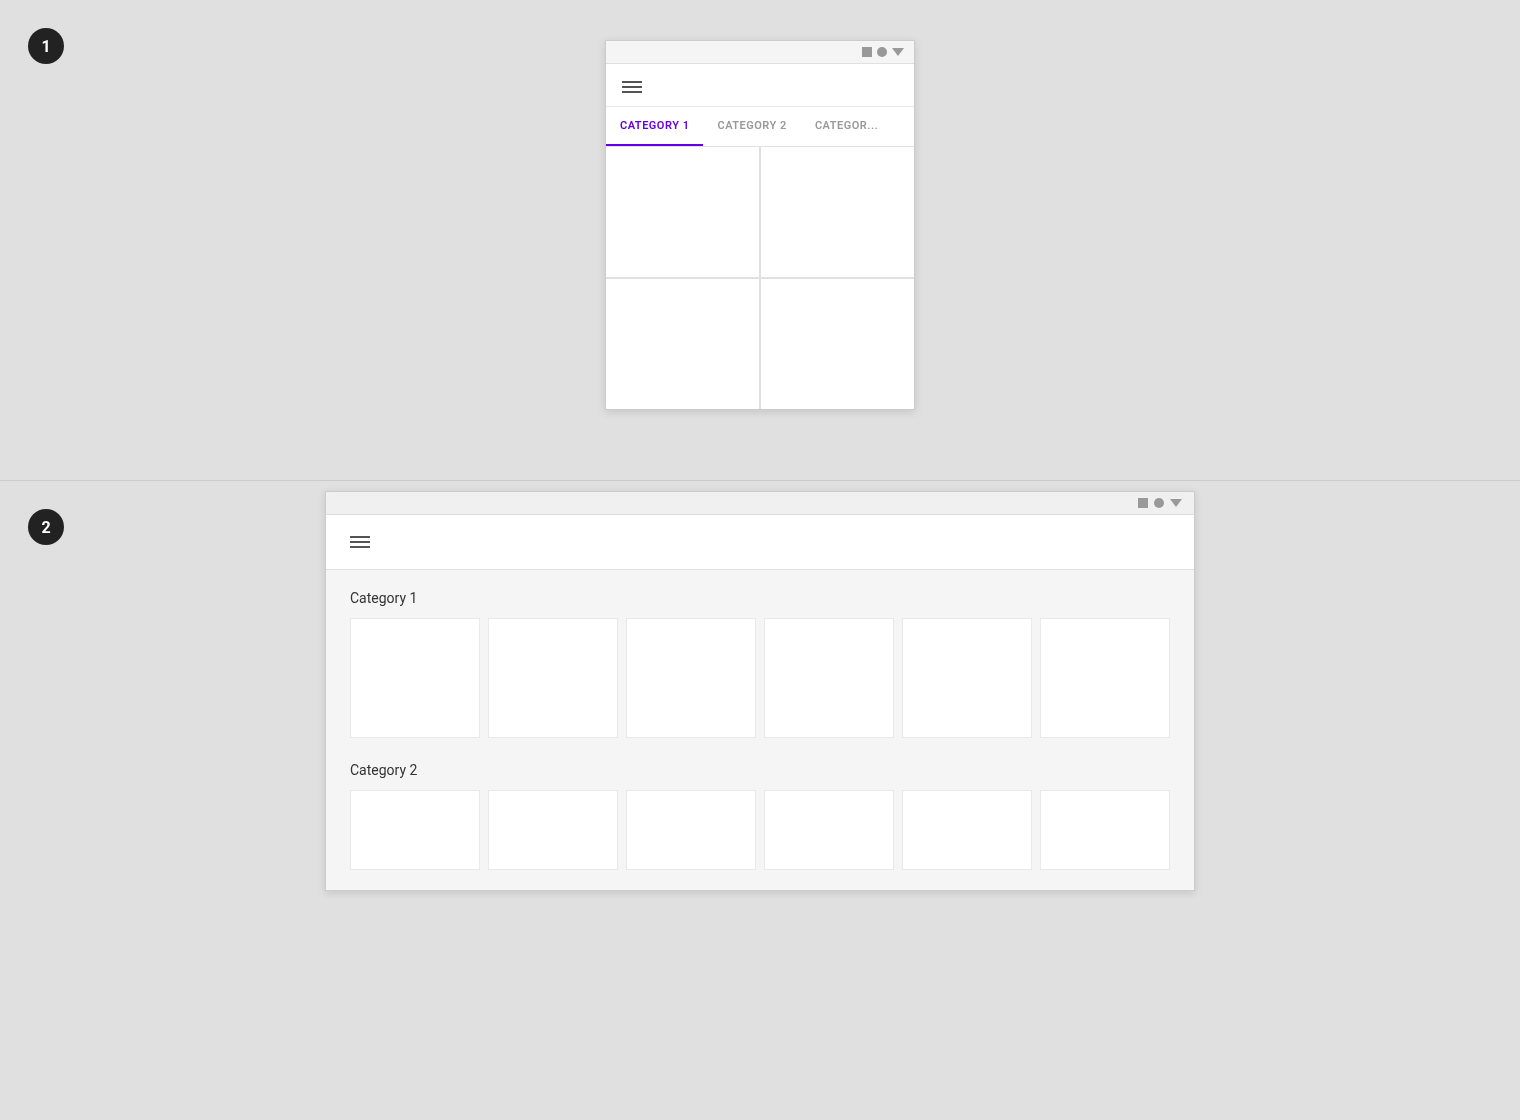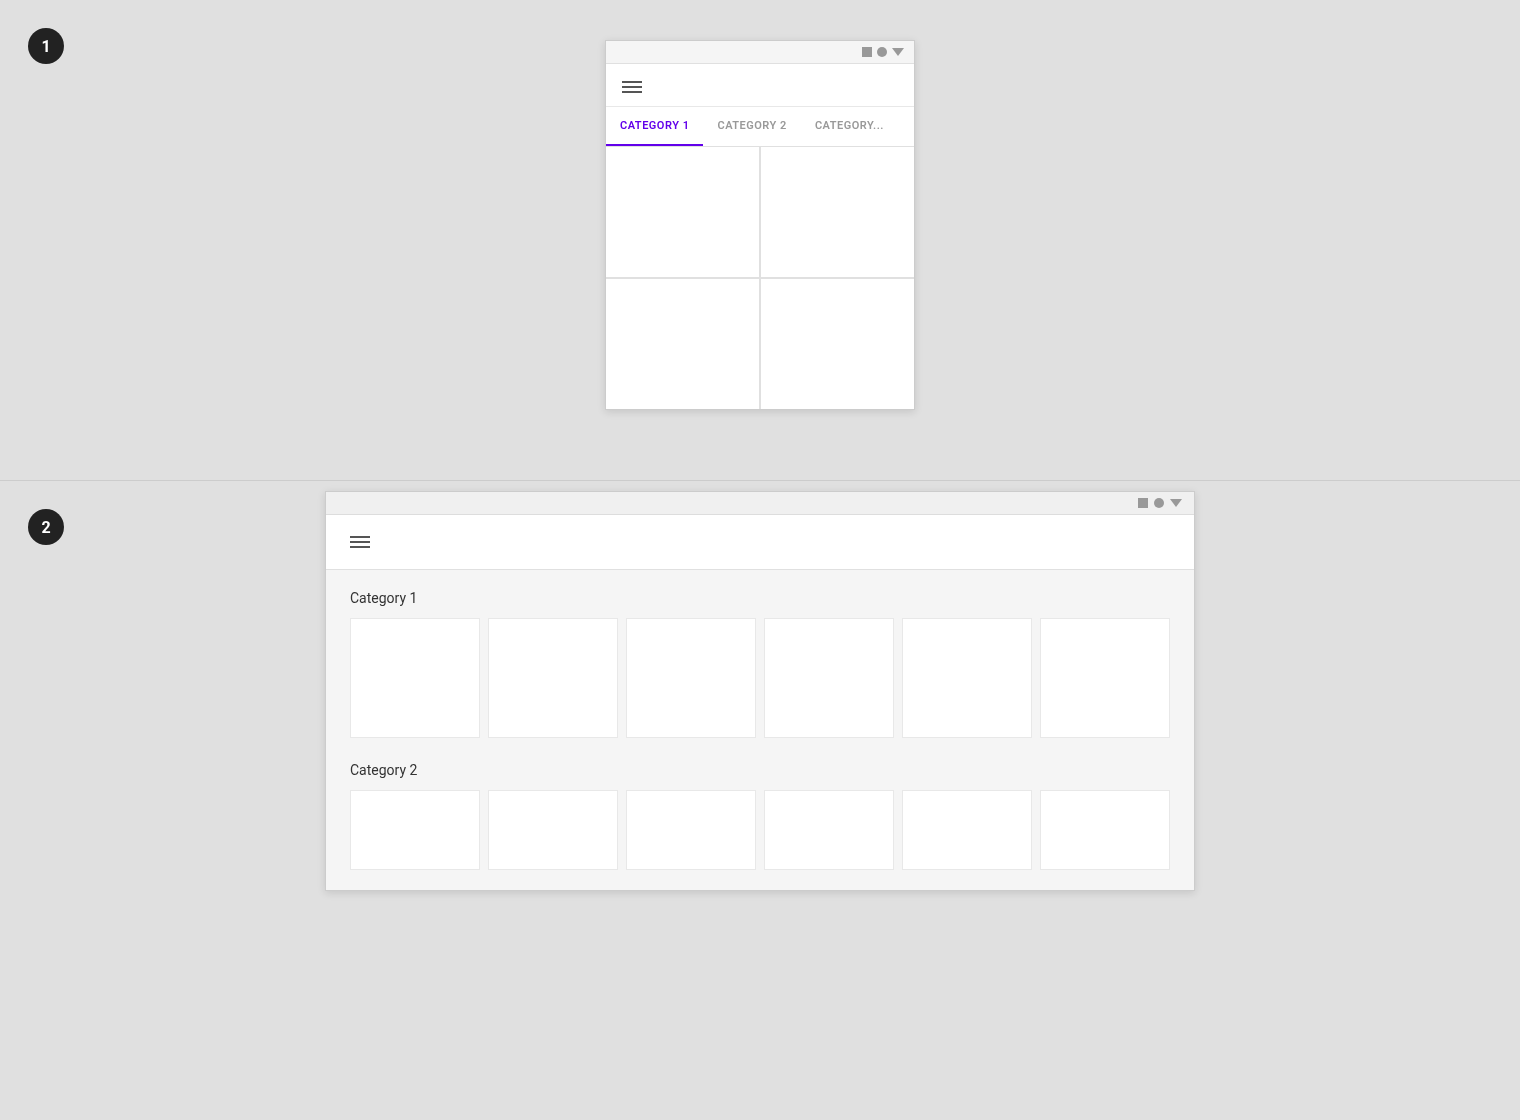--- a/index.html
+++ b/index.html
@@ -207,21 +207,21 @@
       <div class="hamburger-icon">
         <span></span>
         <span></span>
         <span></span>
       </div>
     </div>
 
     <div class="mobile-tabs">
       <div class="mobile-tab active">CATEGORY 1</div>
       <div class="mobile-tab">CATEGORY 2</div>
-      <div class="mobile-tab">CATEGORY...</div>
+      <div class="mobile-tab">CATEGOR...</div>
     </div>
 
     <div class="mobile-grid">
       <div class="mobile-grid-cell"></div>
       <div class="mobile-grid-cell"></div>
       <div class="mobile-grid-cell"></div>
       <div class="mobile-grid-cell"></div>
     </div>
 
   </div>

